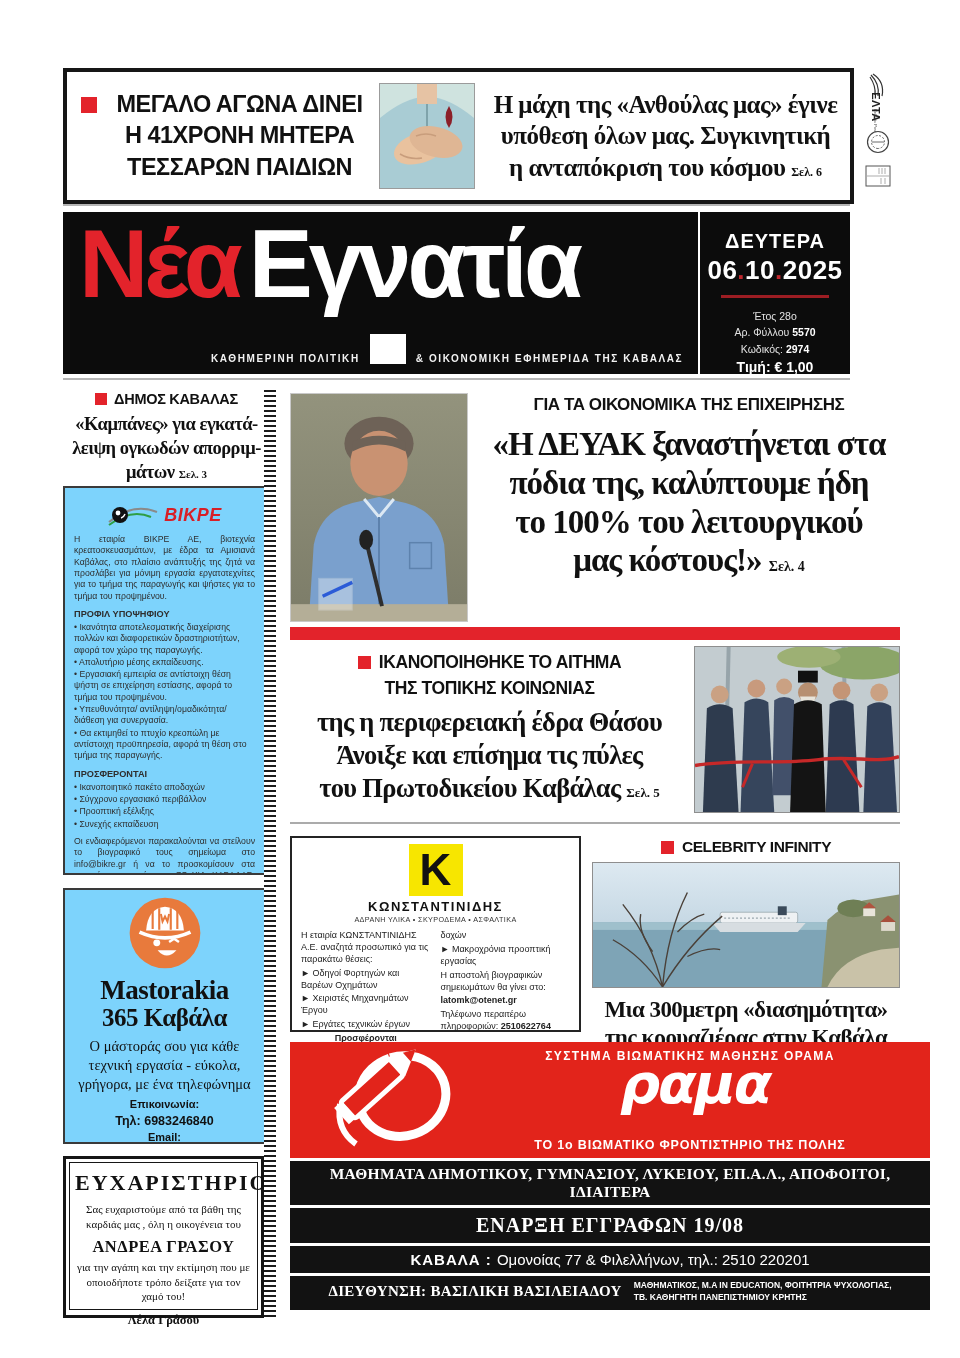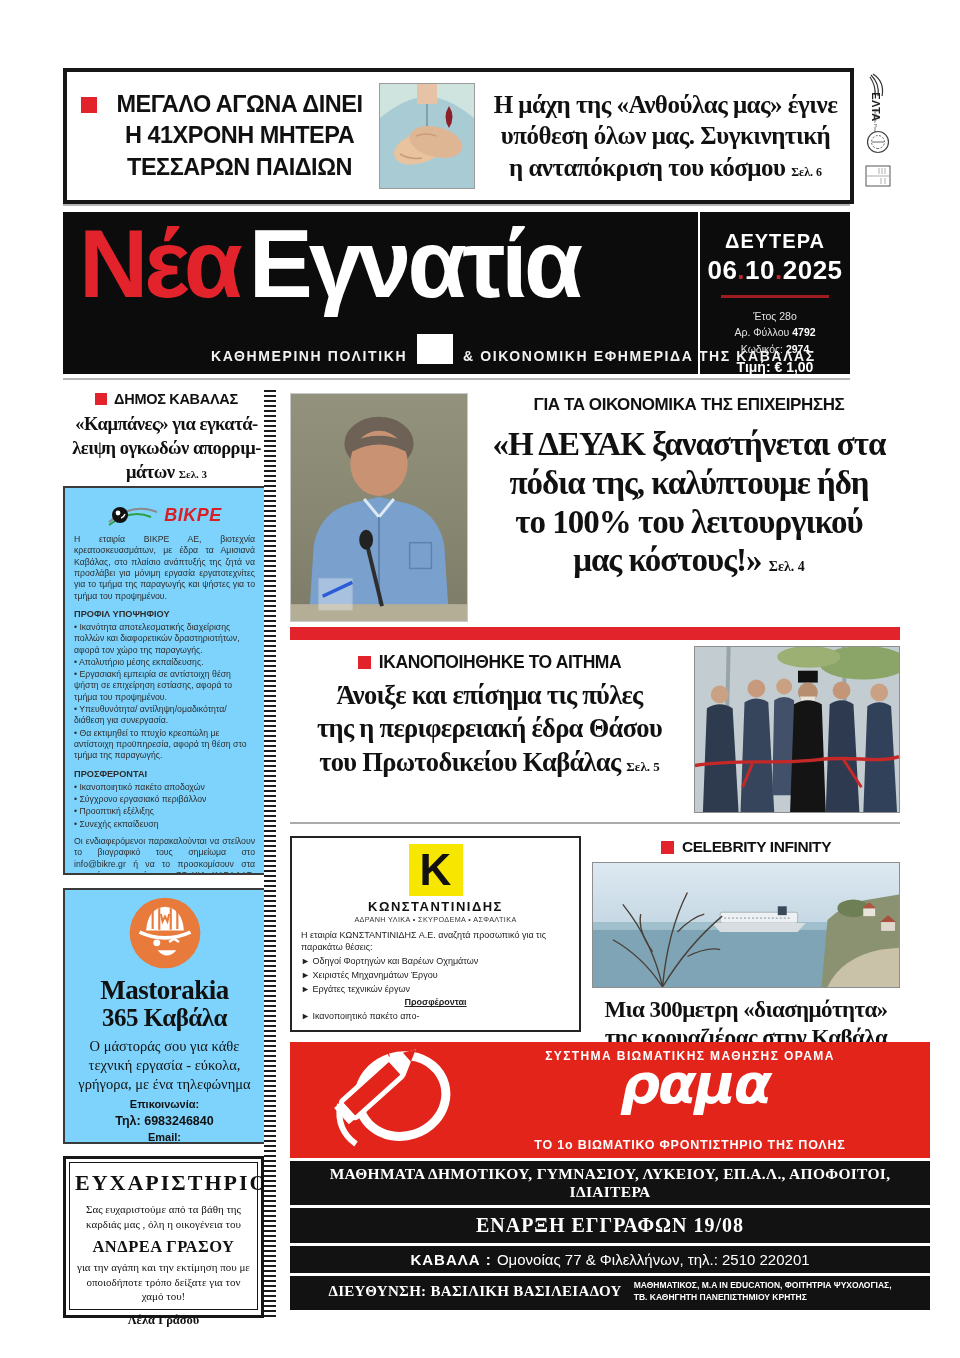--- a/index.html
+++ b/index.html
@@ -26,21 +26,21 @@
   .elta-name{font-size:11px;font-weight:bold;color:#222;letter-spacing:0.5px;}
   .elta-sub{font-size:4px;color:#444;}
 
   
   .masthead{left:63px;top:212px;width:787px;height:162px;background:#0c0c0c;display:flex;}
   .mh-left{flex:1;position:relative;}
   .mh-title{position:absolute;left:16px;top:2px;font-size:96px;font-weight:bold;letter-spacing:-4px;line-height:1.05;white-space:nowrap;}
   .mh-title .t-red{color:#e3232b;}
   .mh-title .t-white{color:#ffffff;margin-left:10px;}
   .mh-tagline{position:absolute;left:148px;bottom:10px;display:flex;align-items:flex-end;gap:10px;
-              color:#f2f2f2;font-size:14px;font-weight:bold;letter-spacing:1.6px;white-space:nowrap;justify-content:flex-end;}
+              color:#f2f2f2;font-size:10px;font-weight:bold;letter-spacing:1.6px;white-space:nowrap;justify-content:flex-end;}
   .mh-cursor{width:36px;height:30px;background:#fff;}
   .mh-right{width:150px;border-left:2px solid #fff;color:#fff;text-align:center;padding-top:18px;flex:0 0 auto;}
   .mh-day{font-size:20px;font-weight:bold;letter-spacing:1px;}
   .mh-date{font-size:26px;font-weight:bold;letter-spacing:0.5px;margin-top:2px;}
   .mh-date .dot{color:#c0272d;}
   .mh-redline{width:108px;height:3px;background:#9d1d23;margin:9px auto 10px;}
   .mh-small{font-size:10.5px;line-height:1.55;color:#e2e2e2;}
   .mh-small b{color:#fff;}
   .mh-price{font-size:14px;font-weight:bold;margin-top:2px;color:#fff;}
 
@@ -198,21 +198,21 @@
       </div>
     </div>
     <div class="mh-right">
       <div class="mh-day">ΔΕΥΤΕΡΑ</div>
       <div class="mh-date">
         <span>06</span><span class="dot">.</span><span>10</span><span class="dot">.</span><span>2025</span>
       </div>
       <div class="mh-redline"></div>
       <div class="mh-small">
         <div>Έτος  28ο</div>
-        <div><span>Αρ. Φύλλου </span><b>4792</b></div>
+        <div><span>Αρ. Φύλλου </span><b>5570</b></div>
         <div><span>Κωδικός: </span><b>2974</b></div>
       </div>
       <div class="mh-price"><span>Τιμή: </span><span>€ 1,00</span></div>
     </div>
   </div>
 
   <div class="abs rule" style="left:63px;top:378px;width:787px;height:2px;"></div>
 
   <div class="abs lc-story">
     <div class="lc-kicker">
@@ -331,23 +331,26 @@
     </div>
   </div>
 
   <div class="abs redbar"></div>
 
   <div class="abs s2-text">
     <div class="kicker-line">
       <span class="bullet"></span>
       <span>ΙΚΑΝΟΠΟΙΗΘΗΚΕ ΤΟ ΑΙΤΗΜΑ</span>
     </div>
+    <div class="kicker-line">
+      <span>ΤΗΣ ΤΟΠΙΚΗΣ ΚΟΙΝΩΝΙΑΣ</span>
+    </div>
     <div class="big-hl s2-hl serif">
+      <div>της η περιφερειακή έδρα Θάσου</div>
       <div>Άνοιξε και επίσημα τις πύλες</div>
-      <div>της η περιφερειακή έδρα Θάσου</div>
       <div>
         <span>του Πρωτοδικείου Καβάλας</span>
         <span class="pageref" style="font-size:13px;">Σελ. 5</span>
       </div>
     </div>
   </div>
   <div class="abs s2-photo">
     <svg width="100%" height="100%" viewBox="0 0 206 167" preserveAspectRatio="none">
       <rect width="206" height="167" fill="#c3ccd0"></rect>
       <line x1="34" y1="0" x2="30" y2="167" stroke="#97a4aa" stroke-width="4"></line>
@@ -387,20 +390,29 @@
     <div class="k-sub">ΑΔΡΑΝΗ ΥΛΙΚΑ • ΣΚΥΡΟΔΕΜΑ • ΑΣΦΑΛΤΙΚΑ</div>
     <div class="k-cols">
       <div class="k-col">
         <p>Η εταιρία ΚΩΝΣΤΑΝΤΙΝΙΔΗΣ Α.Ε. αναζητά προσωπικό για τις παρακάτω θέσεις:</p>
         <p>► Οδηγοί Φορτηγών και Βαρέων Οχημάτων</p>
         <p>► Χειριστές Μηχανημάτων Έργου</p>
         <p>► Εργάτες τεχνικών έργων</p>
         <p class="k-offer">Προσφέρονται</p>
         <p>► Ικανοποιητικό πακέτο απο-</p>
       </div>
+      <div class="k-col">
+        <p>δοχών</p>
+        <p>► Μακροχρόνια προοπτική εργασίας</p>
+        <p>Η αποστολή βιογραφικών σημειωμάτων θα γίνει στο:</p>
+        <p class="k-mail">latomk@otenet.gr</p>
+        <p class="k-tel">
+          <span>Τηλέφωνο περαιτέρω πληροφοριών: </span><b>2510622764</b>
+        </p>
+      </div>
     </div>
   </div>
 
   <div class="abs celebrity">
     <div class="kicker-line">
       <span class="bullet"></span>
       <span>CELEBRITY INFINITY</span>
     </div>
     <div class="cel-photo">
       <svg width="100%" height="100%" viewBox="0 0 308 126" preserveAspectRatio="none">

